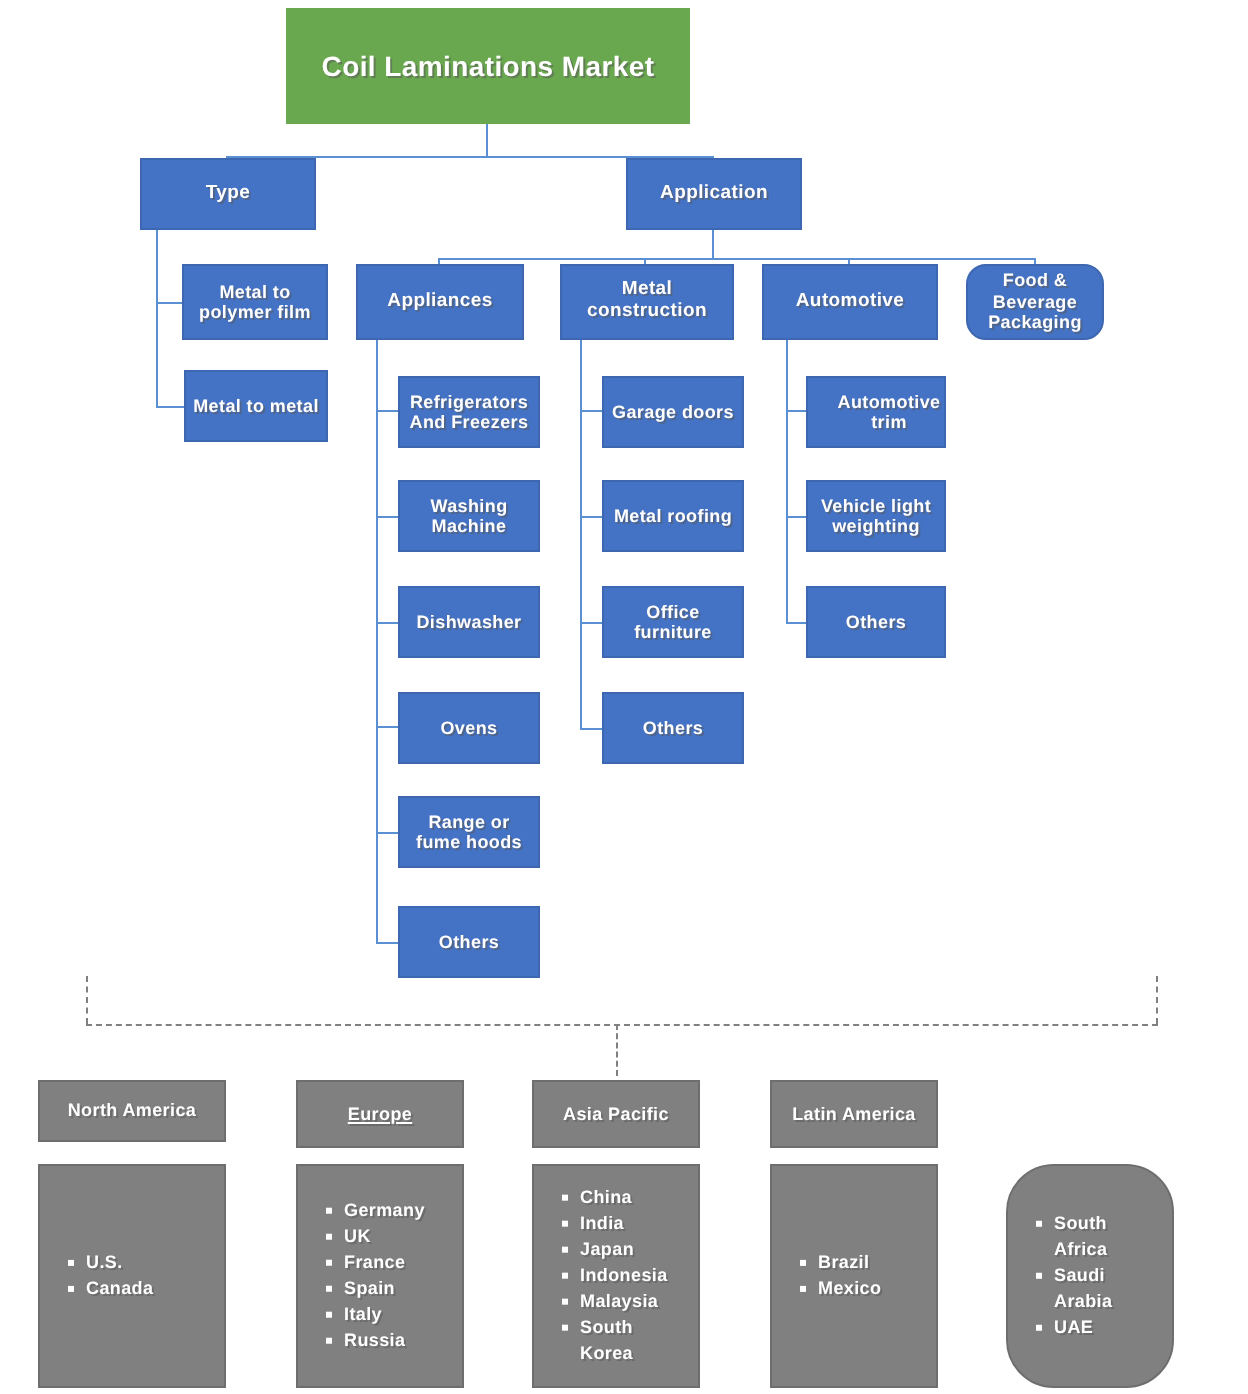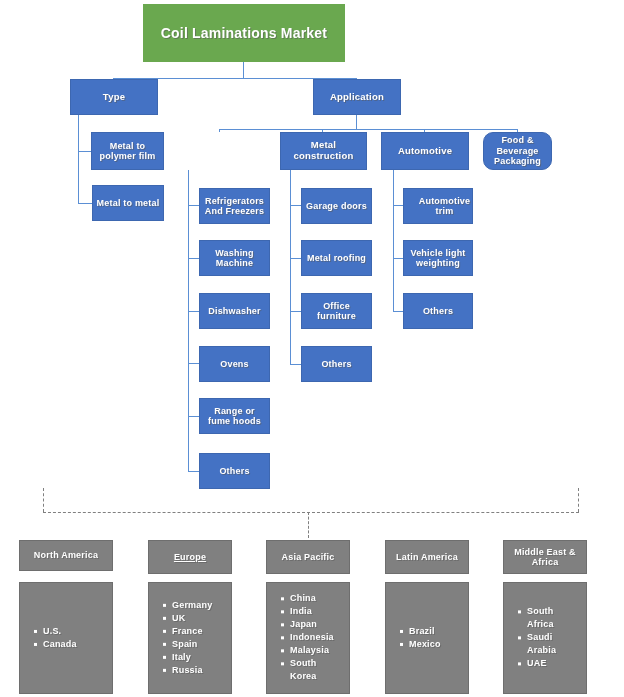--- a/index.html
+++ b/index.html
@@ -159,20 +159,21 @@
   <div class="node root" style="left:143px; top:4px; width:202px; height:58px;">Coil Laminations Market</div>
 
   <div class="node blue lvl2" style="left:70px; top:79px; width:88px; height:36px;">Type</div>
 
   <div class="node blue lvl2" style="left:313px; top:79px; width:88px; height:36px;">Application</div>
 
   <div class="node blue" style="left:91px; top:132px; width:73px; height:38px;">Metal to polymer film</div>
 
   <div class="node blue" style="left:92px; top:185px; width:72px; height:36px;">Metal to metal</div>
 
+  <div class="node blue lvl2" style="left:178px; top:132px; width:84px; height:38px;">Appliances</div>
 
   <div class="node blue lvl2" style="left:280px; top:132px; width:87px; height:38px;">Metal construction</div>
 
   <div class="node blue lvl2" style="left:381px; top:132px; width:88px; height:38px;">Automotive</div>
 
   <div class="node blue" style="left:483px; top:132px; width:69px; height:38px;border-radius:10px;">Food &amp; Beverage Packaging</div>
 
   <div class="node blue" style="left:199px; top:188px; width:71px; height:36px;">Refrigerators And Freezers</div>
   <div class="node blue" style="left:199px; top:240px; width:71px; height:36px;">Washing Machine</div>
   <div class="node blue" style="left:199px; top:293px; width:71px; height:36px;text-align:right;">Dishwasher</div>
@@ -186,21 +187,20 @@
   <div class="node blue" style="left:301px; top:346px; width:71px; height:36px;">Others</div>
 
   <div class="node blue" style="left:403px; top:188px; width:70px; height:36px;padding-left:16px;">Automotive trim</div>
   <div class="node blue" style="left:403px; top:240px; width:70px; height:36px;">Vehicle light weighting</div>
   <div class="node blue" style="left:403px; top:293px; width:70px; height:36px;">Others</div>
 
   <div class="node gray-head" style="left:19px; top:540px; width:94px; height:31px;">North America</div>
   <div class="node gray-head" style="left:148px; top:540px; width:84px; height:34px;text-decoration:underline;">Europe</div>
   <div class="node gray-head" style="left:266px; top:540px; width:84px; height:34px;">Asia Pacific</div>
   <div class="node gray-head" style="left:385px; top:540px; width:84px; height:34px;">Latin America</div>
-  <div class="node gray-head" style="left:503px; top:540px; width:84px; height:34px;">Middle East &amp; Africa</div>
 
   <div class="node gray-body" style="left:19px; top:582px; width:94px; height:112px;">
     <ul class="region-list">
         <li>U.S.</li>
         <li>Canada</li>
       </ul>
   </div>
 
   <div class="node gray-body" style="left:148px; top:582px; width:84px; height:112px;">
     <ul class="region-list">
@@ -224,21 +224,21 @@
       </ul>
   </div>
 
   <div class="node gray-body" style="left:385px; top:582px; width:84px; height:112px;">
     <ul class="region-list">
         <li>Brazil</li>
         <li>Mexico</li>
       </ul>
   </div>
 
-  <div class="node gray-body" style="left:503px; top:582px; width:84px; height:112px;">
+  <div class="node gray-body" style="left:503px; top:582px; width:84px; height:112px;border-radius:24px;">
     <ul class="region-list">
         <li>South Africa</li>
         <li>Saudi Arabia</li>
         <li>UAE</li>
       </ul>
   </div>
 
 </div>
 
 </body></html>

